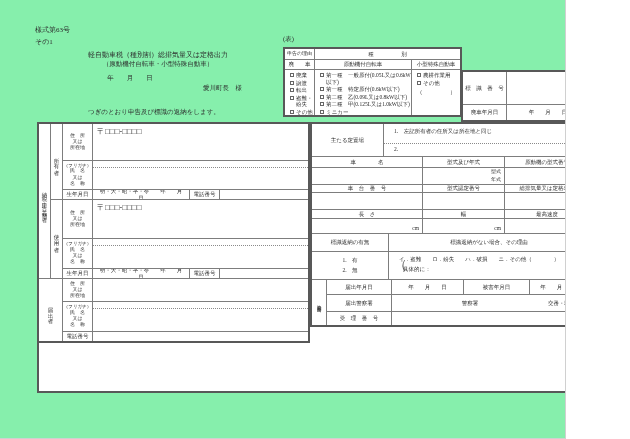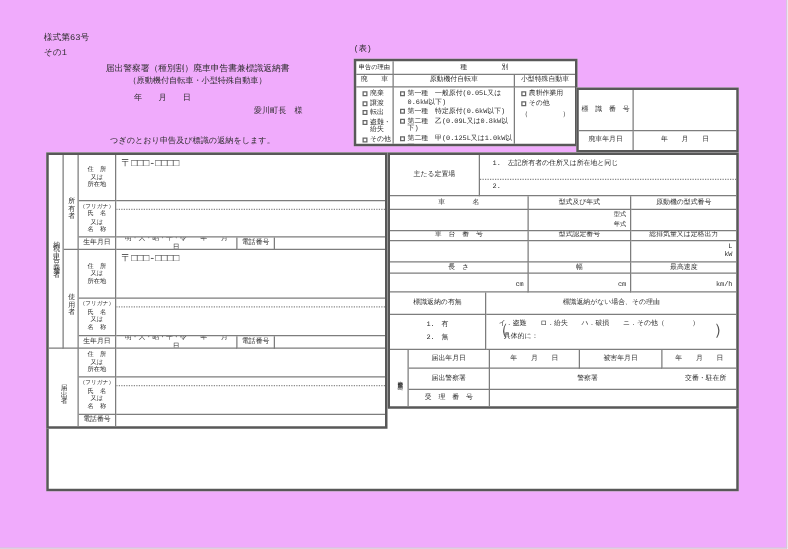--- a/index.html
+++ b/index.html
@@ -1,18 +1,18 @@
 <!DOCTYPE html>
 <html><head>
 <meta charset="utf-8">
 <style>
   *{margin:0;padding:0;box-sizing:border-box}
   html,body{background:#fff}
-  .canvas{position:relative;width:630px;height:439px;background:#f0abfc;overflow:hidden;
-    font-family:Liberation Mono, monospace;color:#2b2b2b;
+  .canvas{position:relative;width:566px;height:439px;background:#86efac;overflow:hidden;
+    font-family:Liberation Serif, serif;color:#2b2b2b;
     border-right:1px solid #d0d0d0;border-bottom:1px solid #d0d0d0}
   .abs{position:absolute;white-space:nowrap}
   .grid{position:absolute;display:grid;border:2px solid #585858;background:#fff}
   .box{position:absolute;border:2px solid #585858;background:#fff}
   .cell{position:relative;font-size:6px;line-height:1.25;overflow:hidden}
   .br{border-right:1px solid #7d7d7d}
   .bb{border-bottom:1px solid #7d7d7d}
   .ctr{display:flex;align-items:center;justify-content:center;text-align:center}
   .colc{display:flex;flex-direction:column;align-items:center;justify-content:center;text-align:center}
   .vtext{writing-mode:vertical-rl;text-orientation:upright}
@@ -24,21 +24,21 @@
   .rt{position:absolute;right:3px}
   .bigparen{position:absolute;font-size:13px;font-weight:400;color:#555;top:6px;line-height:1}
 </style>
 </head>
 <body>
 
 <div class="canvas">
 
   <div class="abs f7" style="left:35px;top:25px">様式第63号</div>
   <div class="abs f7" style="left:35px;top:37px">その1</div>
-  <div class="abs f7" style="left:58px;top:50px;width:200px;text-align:center;white-space:normal">届出警察署（種別割）廃車申告書兼標識返納書</div>
+  <div class="abs f7" style="left:58px;top:50px;width:200px;text-align:center;white-space:normal">軽自動車税（種別割）総排気量又は定格出力</div>
   <div class="abs f65" style="left:58px;top:60px;width:200px;text-align:center">（原動機付自転車・小型特殊自動車）</div>
   <div class="abs f65" style="left:75px;top:74px;width:110px;text-align:center">年　　月　　日</div>
   <div class="abs f65" style="left:203px;top:84px">愛川町長　様</div>
   <div class="abs f65" style="left:88px;top:108px">つぎのとおり申告及び標識の返納をします。</div>
   <div class="abs f65" style="left:283px;top:35px">(表)</div>
 
   <div class="box" style="left:37px;top:122px;width:554px;height:271px"></div>
 
   <div class="grid" style="left:283px;top:47px;width:179px;height:70px;grid-template-columns:30px 97px 1fr;grid-template-rows:11px 10px 1fr">
     <div class="cell br bb ctr f5" style="grid-area:1/1/2/2">申告の理由</div>

